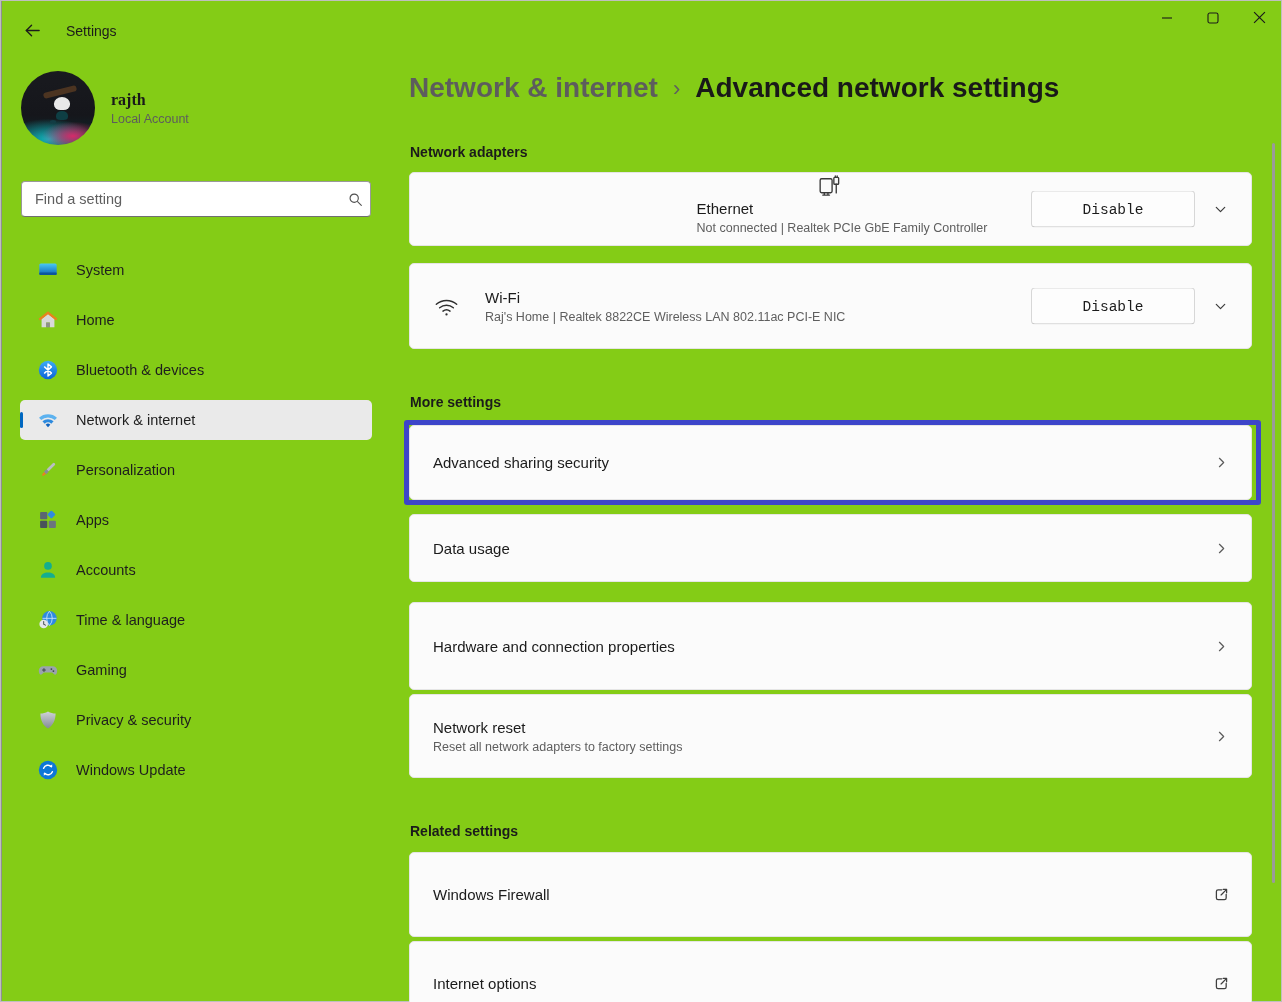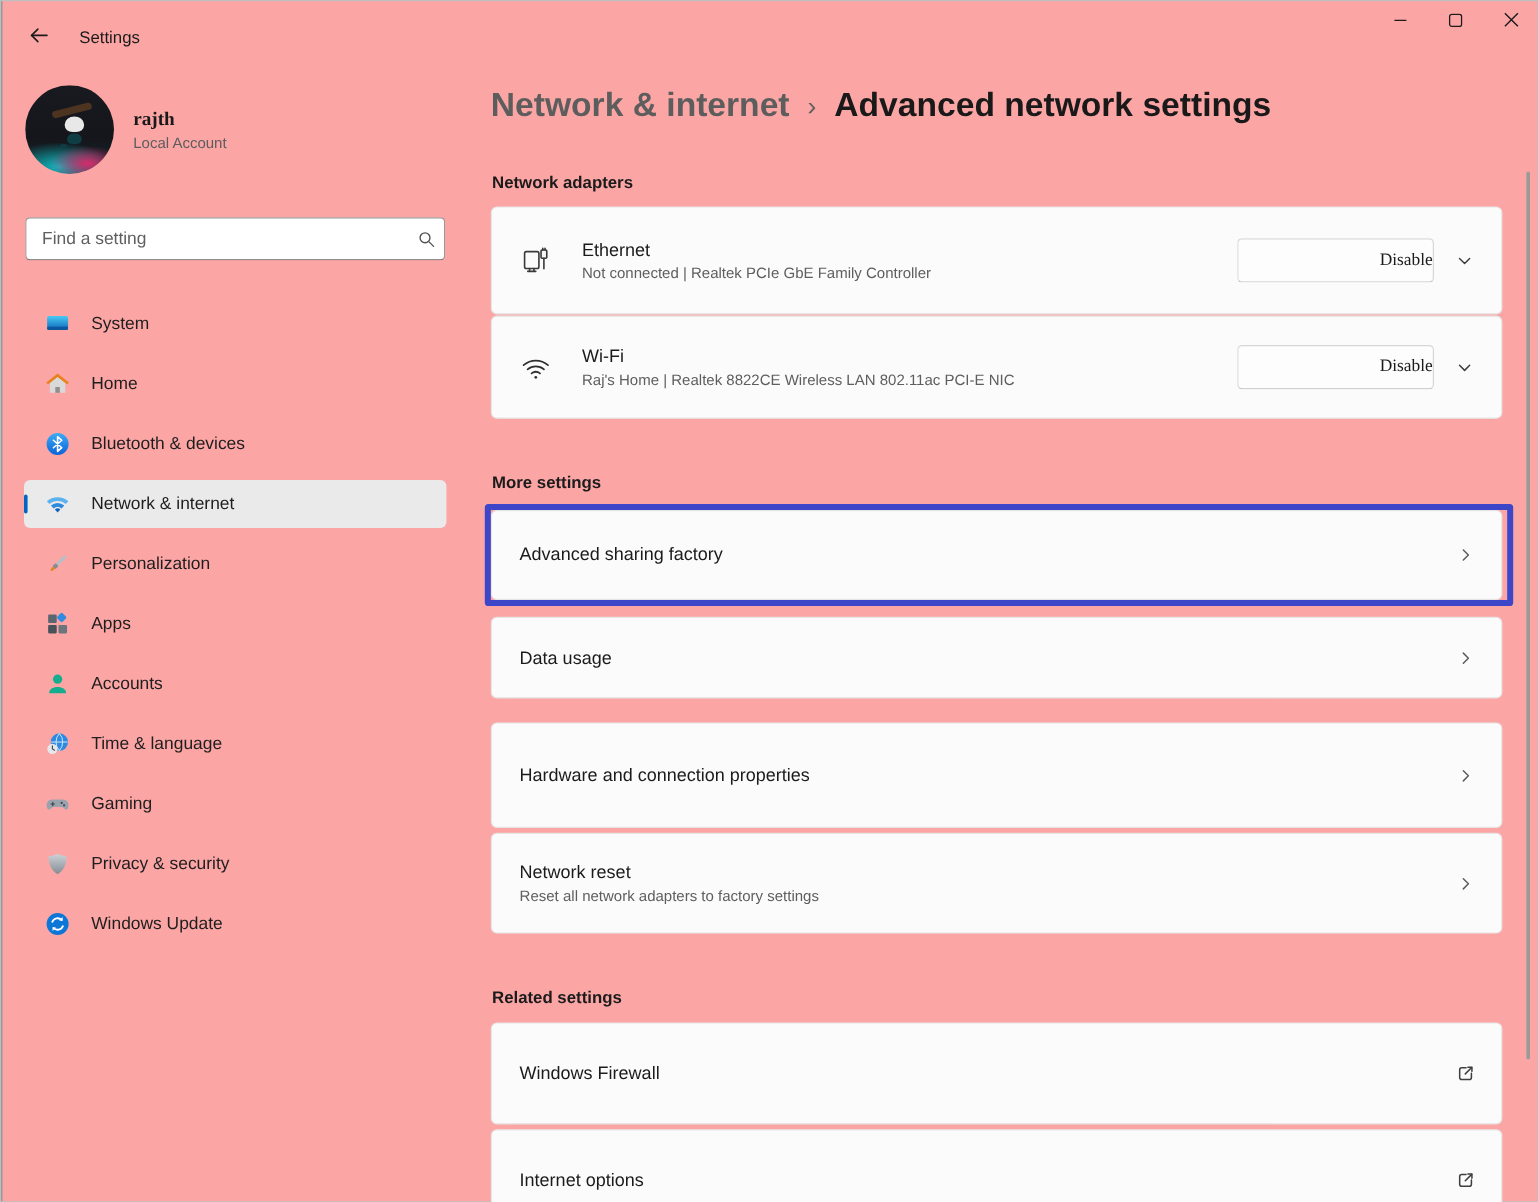--- a/index.html
+++ b/index.html
@@ -1,18 +1,18 @@
 <!DOCTYPE html>
 <html style="--accent: #0067c0; --annotation: #3d45c9;"><head>
 <meta charset="utf-8">
 <style>
   * { margin:0; padding:0; box-sizing:border-box; }
   html,body { width:1282px; height:1002px; }
   body { font-family:"Liberation Sans","DejaVu Sans",sans-serif; background:#f3f3f3; color:#1b1b1b; overflow:hidden; }
-  .window { position:relative; width:1282px; height:1002px; background:#fca5a5; overflow:hidden;
+  .window { position:relative; width:1282px; height:1002px; background:#84cc16; overflow:hidden;
             box-shadow: inset 0 0 0 1px #bfbfbf, inset 2px 0 0 #8f8f8f; }
 
   
   .titlebar { position:absolute; top:0; left:0; right:0; height:48px; }
   .back-btn { position:absolute; left:18px; top:19px; width:28px; height:26px; display:flex; align-items:center; justify-content:center; border-radius:4px; cursor:pointer; }
   .app-title { position:absolute; left:66px; top:23px; font-size:14px; color:#1b1b1b; }
   .win-controls { position:absolute; right:0; top:0; height:42px; display:flex; }
   .win-btn { width:46px; height:38px; display:flex; align-items:center; justify-content:center; }
 
   
@@ -52,21 +52,21 @@
   .section-label { position:absolute; left:1px; font-size:14px; font-weight:600; color:#1b1b1b; }
 
   .card { position:absolute; left:0; width:843px; background:#fbfbfb; border:1px solid #e5e5e5; border-radius:5px; }
   .card.clickable { cursor:pointer; }
   .adapter-card { display:flex; align-items:center; padding-left:23px; }
   .adapter-icon { width:52px; flex:none; display:flex; align-items:center; }
   .line1 { font-size:15px; color:#1b1b1b; }
   .line2 { font-size:12.5px; color:#5e5e5e; margin-top:4px; }
   .disable-btn { position:absolute; right:56px; top:50%; transform:translateY(-50%); width:164px; height:37px;
                  background:#fdfdfd; border:1px solid #d7d7d7; border-bottom-color:#c3c3c3; border-radius:4px;
-                 font-family:Liberation Serif, serif; font-size:14.5px; color:#1b1b1b; cursor:pointer;text-align:right; }
+                 font-family:Liberation Mono, monospace; font-size:14.5px; color:#1b1b1b; cursor:pointer; }
   .expander { position:absolute; right:18px; top:50%; transform:translateY(-50%); width:26px; height:26px; display:flex; align-items:center; justify-content:center; cursor:pointer; }
   .nav-card { display:flex; flex-direction:column; justify-content:center; padding-left:23px; padding-right:60px; }
   .chev-right, .ext-link { position:absolute; right:20px; top:50%; transform:translateY(-50%); width:20px; height:20px; display:flex; align-items:center; justify-content:center; }
 
   .annotation-rect { position:absolute; left:-5px; top:372px; width:857px; height:85px; border:5px solid var(--annotation); border-radius:3px; pointer-events:none; z-index:5; }
 
   .scrollbar-thumb { position:absolute; right:7px; top:143px; width:3px; height:740px; border-radius:2px; background:#9a9a9a; cursor:pointer; }
 </style>
 </head>
 <body>
@@ -270,21 +270,21 @@
   <div class="main">
 
     <div class="breadcrumb">
       <span class="crumb-parent">Network &amp; internet</span>
       <span class="crumb-sep">›</span>
       <span class="crumb-current">Advanced network settings</span>
     </div>
 
     <div class="section-label" style="top:96px;">Network adapters</div>
 
-    <div class="card adapter-card" style="top:124px; height:90px;">
+    <div class="card adapter-card" style="top:124px; height:74px;flex-direction:column;">
       <span class="adapter-icon">
         <svg width="27" height="27" viewBox="0 0 26 26" fill="none" stroke="#3a3a3a" stroke-width="1.3" stroke-linejoin="round">
             <rect x="4" y="5.5" width="11.5" height="13.5" rx="1.4"></rect>
             <path d="M8 19v2.3 M11.5 19v2.3 M6.5 21.3h6.5" stroke-linecap="round"></path>
             <rect x="17.2" y="4.2" width="4.6" height="6.6" rx="0.8" fill="#f8f8f8"></rect>
             <path d="M18.6 4.2V2.8 M20.4 4.2V2.8 M19.5 10.8v8.4" stroke-linecap="round"></path>
           </svg>
       </span>
       <div>
         <div class="line1">Ethernet</div>
@@ -315,21 +315,21 @@
       <span class="expander">
         <svg width="15" height="15" viewBox="0 0 16 16" fill="none" stroke="#3c3c3c" stroke-width="1.3" stroke-linecap="round" stroke-linejoin="round">
             <path d="M3.5 5.8 8 10.3 12.5 5.8"></path>
           </svg>
       </span>
     </div>
 
     <div class="section-label" style="top:346px;">More settings</div>
 
     <div class="card clickable nav-card" style="top:377px; height:75px;">
-      <div class="line1">Advanced sharing factory</div>
+      <div class="line1">Advanced sharing security</div>
       <span class="chev-right">
         <svg width="15" height="15" viewBox="0 0 16 16" fill="none" stroke="#5a5a5a" stroke-width="1.3" stroke-linecap="round" stroke-linejoin="round">
             <path d="M5.8 3.5 10.3 8 5.8 12.5"></path>
           </svg>
       </span>
     </div>
     <div class="annotation-rect"></div>
 
     <div class="card clickable nav-card" style="top:466px; height:68px;">
       <div class="line1">Data usage</div>

